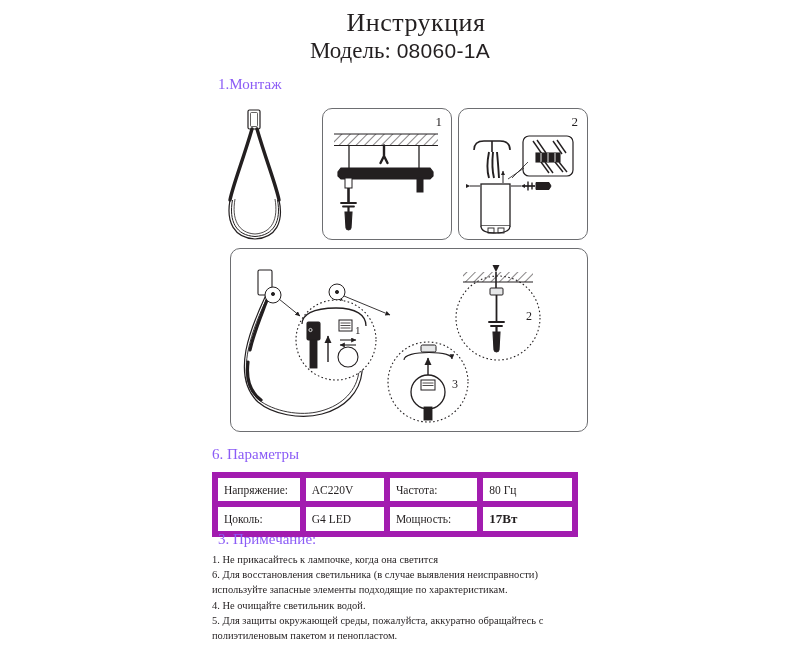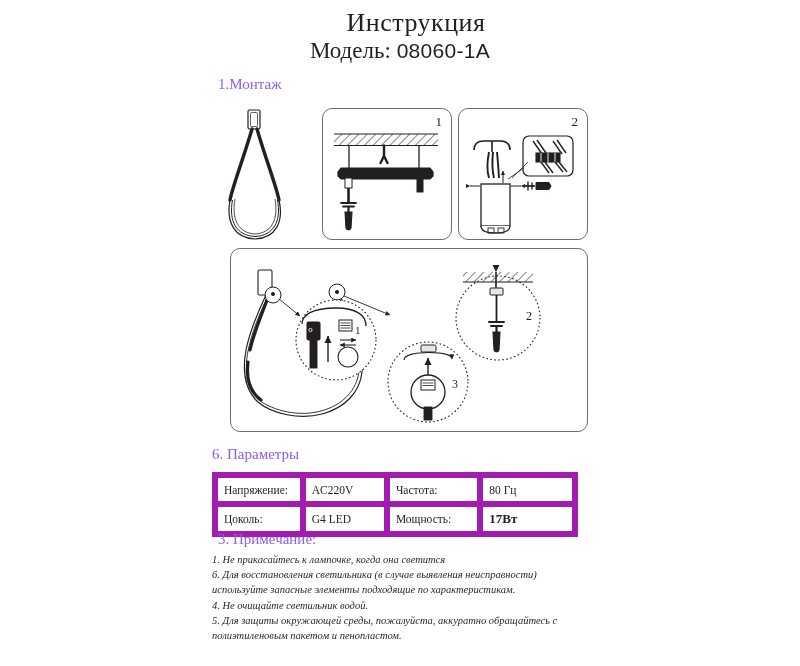--- a/index.html
+++ b/index.html
@@ -108,21 +108,21 @@
   .notes {
     position: absolute;
     left: 212px;
     top: 553px;
     width: 375px;
     font-size: 10.5px;
     line-height: 1.42;
     color: #231f20;
     font-family: "Liberation Serif", "DejaVu Serif", serif;
   }
-  .notes .note { margin: 0 0 0.5px 0; font-style: italic; }
+  .notes .note { margin: 0 0 0.5px 0; }
 </style>
 </head>
 <body>
 
 <div class="page">
 
   <div class="doc-title">Инструкция</div>
   <div class="doc-model">
     <span class="model-label">Модель:</span>
     <span class="model-value">08060-1A</span>

